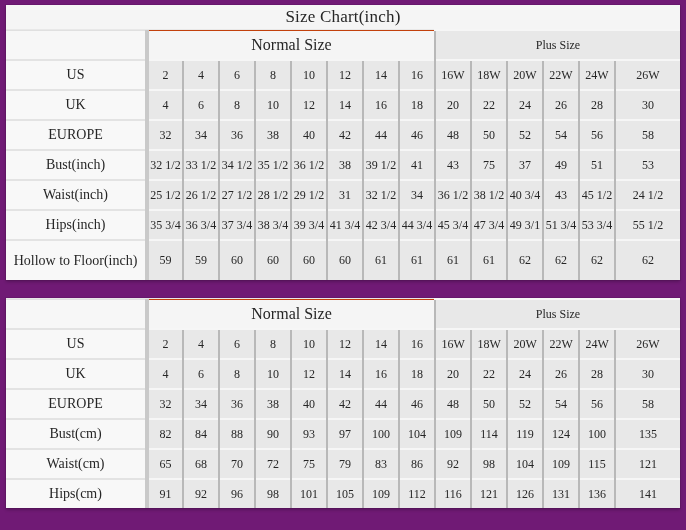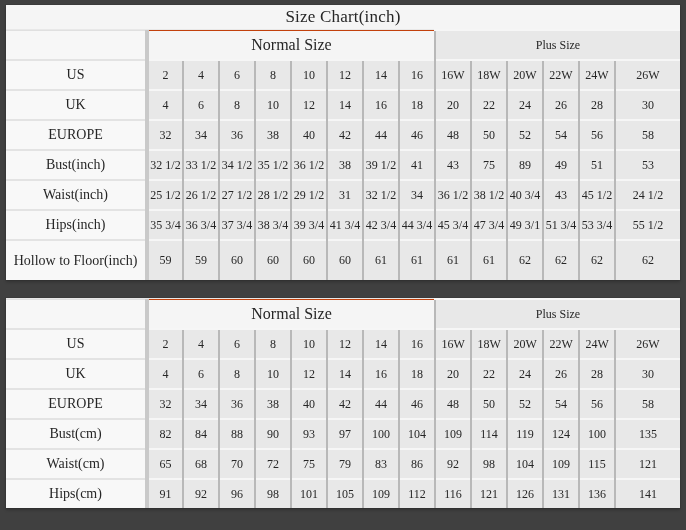--- a/index.html
+++ b/index.html
@@ -7,21 +7,21 @@
     padding: 0;
     background: #c9c9c9;
     font-family: "Liberation Serif", "DejaVu Serif", serif;
     color: #262626;
   }
   .page {
     width: 686px;
     height: 530px;
     box-sizing: border-box;
     padding: 5px 6px;
-    background: #404040;
+    background: #701a75;
     overflow: hidden;
   }
   table.size-table {
     width: 674px;
     table-layout: fixed;
     border-collapse: collapse;
     border-spacing: 0;
     background: #e8e8e8;
     box-shadow: 0 2px 3px rgba(0,0,0,0.22), 0 0 0 1px rgba(0,0,0,0.06);
   }
@@ -155,21 +155,21 @@
           <td class="c fd">32 1/2</td>
           <td class="c">33 1/2</td>
           <td class="c">34 1/2</td>
           <td class="c">35 1/2</td>
           <td class="c">36 1/2</td>
           <td class="c">38</td>
           <td class="c">39 1/2</td>
           <td class="c">41</td>
           <td class="c">43</td>
           <td class="c">75</td>
-          <td class="c">89</td>
+          <td class="c">37</td>
           <td class="c">49</td>
           <td class="c">51</td>
           <td class="c">53</td>
         </tr>
         <tr>
           <td class="lbl">Waist(inch)</td>
           <td class="c fd">25 1/2</td>
           <td class="c">26 1/2</td>
           <td class="c">27 1/2</td>
           <td class="c">28 1/2</td>

